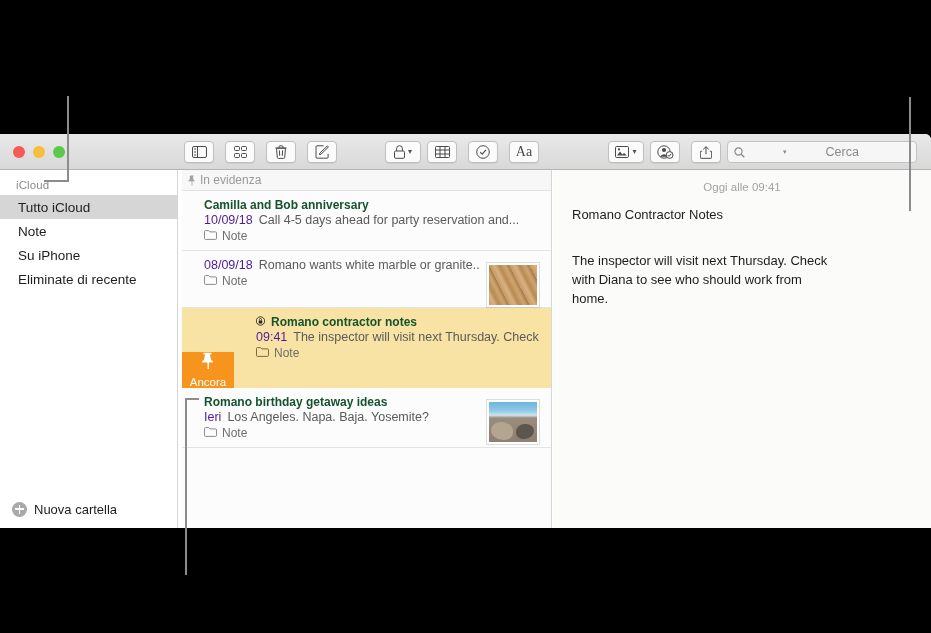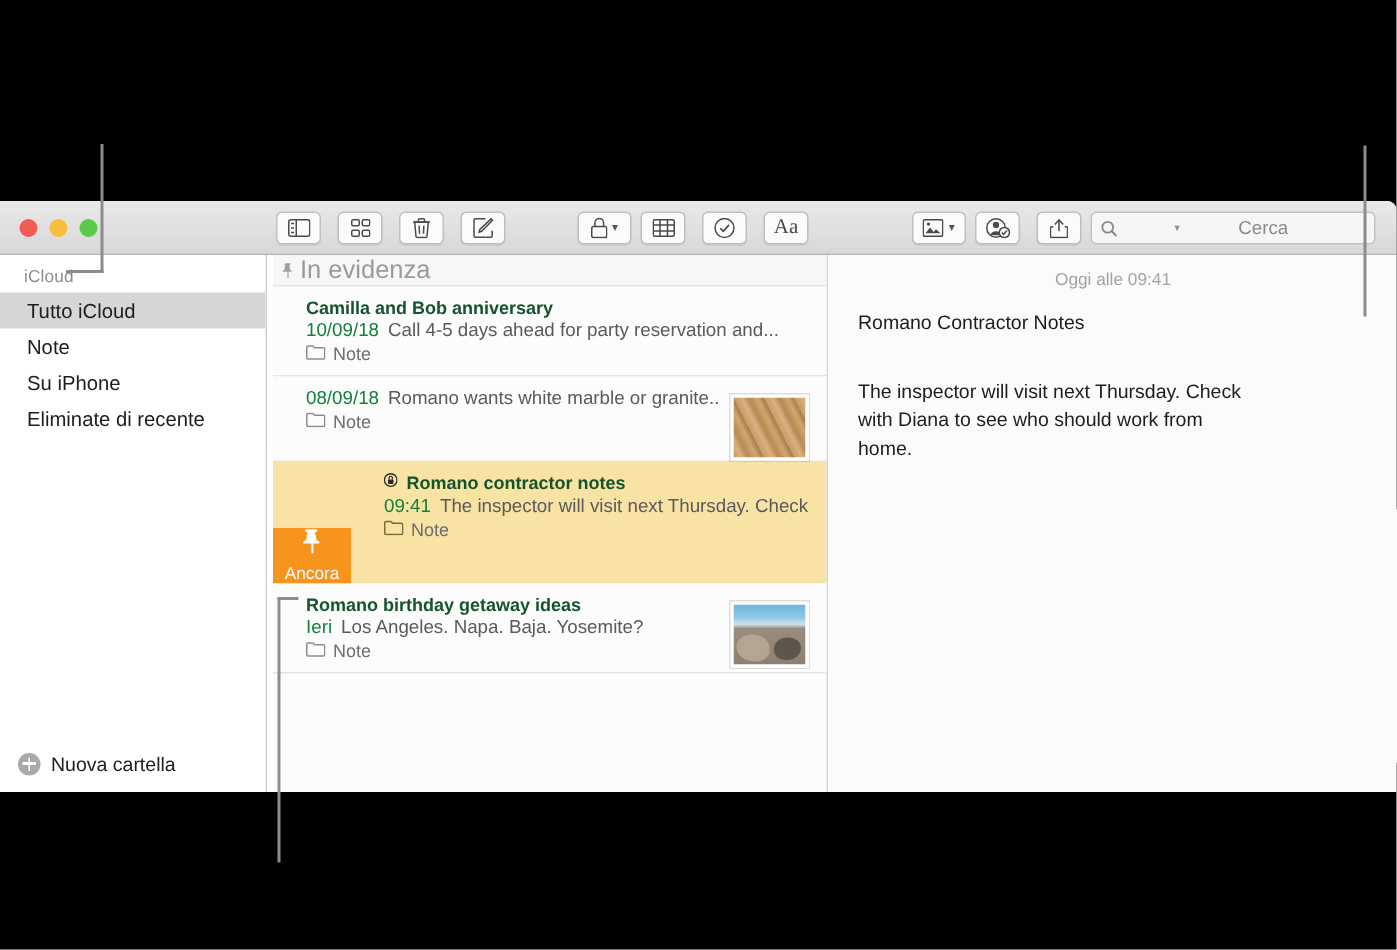--- a/index.html
+++ b/index.html
@@ -95,21 +95,21 @@
   
   .noteslist{
     position:absolute;left:182px;top:36px;width:370px;height:358px;
     background:#fcfcfc;
     border-right:1px solid #d6d6d6;
     box-sizing:border-box;
     overflow:hidden;
   }
   .list-head{
     height:20px;display:flex;align-items:center;padding-left:6px;
-    font-size:17px;color:#9a9a9a;
+    font-size:12px;color:#9a9a9a;
     background:#f7f7f7;
     border-bottom:1px solid #e2e2e2;
   }
   .list-head .pin-small{margin-right:4px;display:flex;align-items:center;}
 
   .note-row{
     position:relative;display:flex;
     border-bottom:1px solid #e4e4e4;
     box-sizing:border-box;
     background:#fcfcfc;
@@ -123,21 +123,21 @@
   }
   .pin-block .plabel{font-size:11.5px;}
   .note-title{
     font-size:12px;font-weight:bold;color:#14532d;margin:0 0 1px 0;
     white-space:nowrap;overflow:hidden;display:flex;align-items:center;
   }
   .note-title .lock-glyph{font-size:11px;margin-right:6px;color:#2a2a2a;font-weight:normal;}
   .note-sub{
     font-size:12.5px;color:#4c4c4c;white-space:nowrap;overflow:hidden;margin-bottom:2px;
   }
-  .note-sub .date{color:#15803d;}
+  .note-sub .date{color:#4c1d95;}
   .note-sub .snippet{color:#5a5a5a;margin-left:6px;}
   .note-folder{
     font-size:12px;color:#6e6e6e;display:flex;align-items:center;gap:5px;
   }
   .thumb{
     width:48px;height:40px;margin:12px 12px 0 8px;flex:none;
     border:2px solid #fff;box-shadow:0 0 0 1px rgba(0,0,0,.12);
     background-size:cover;
   }
   .thumb.wood{

